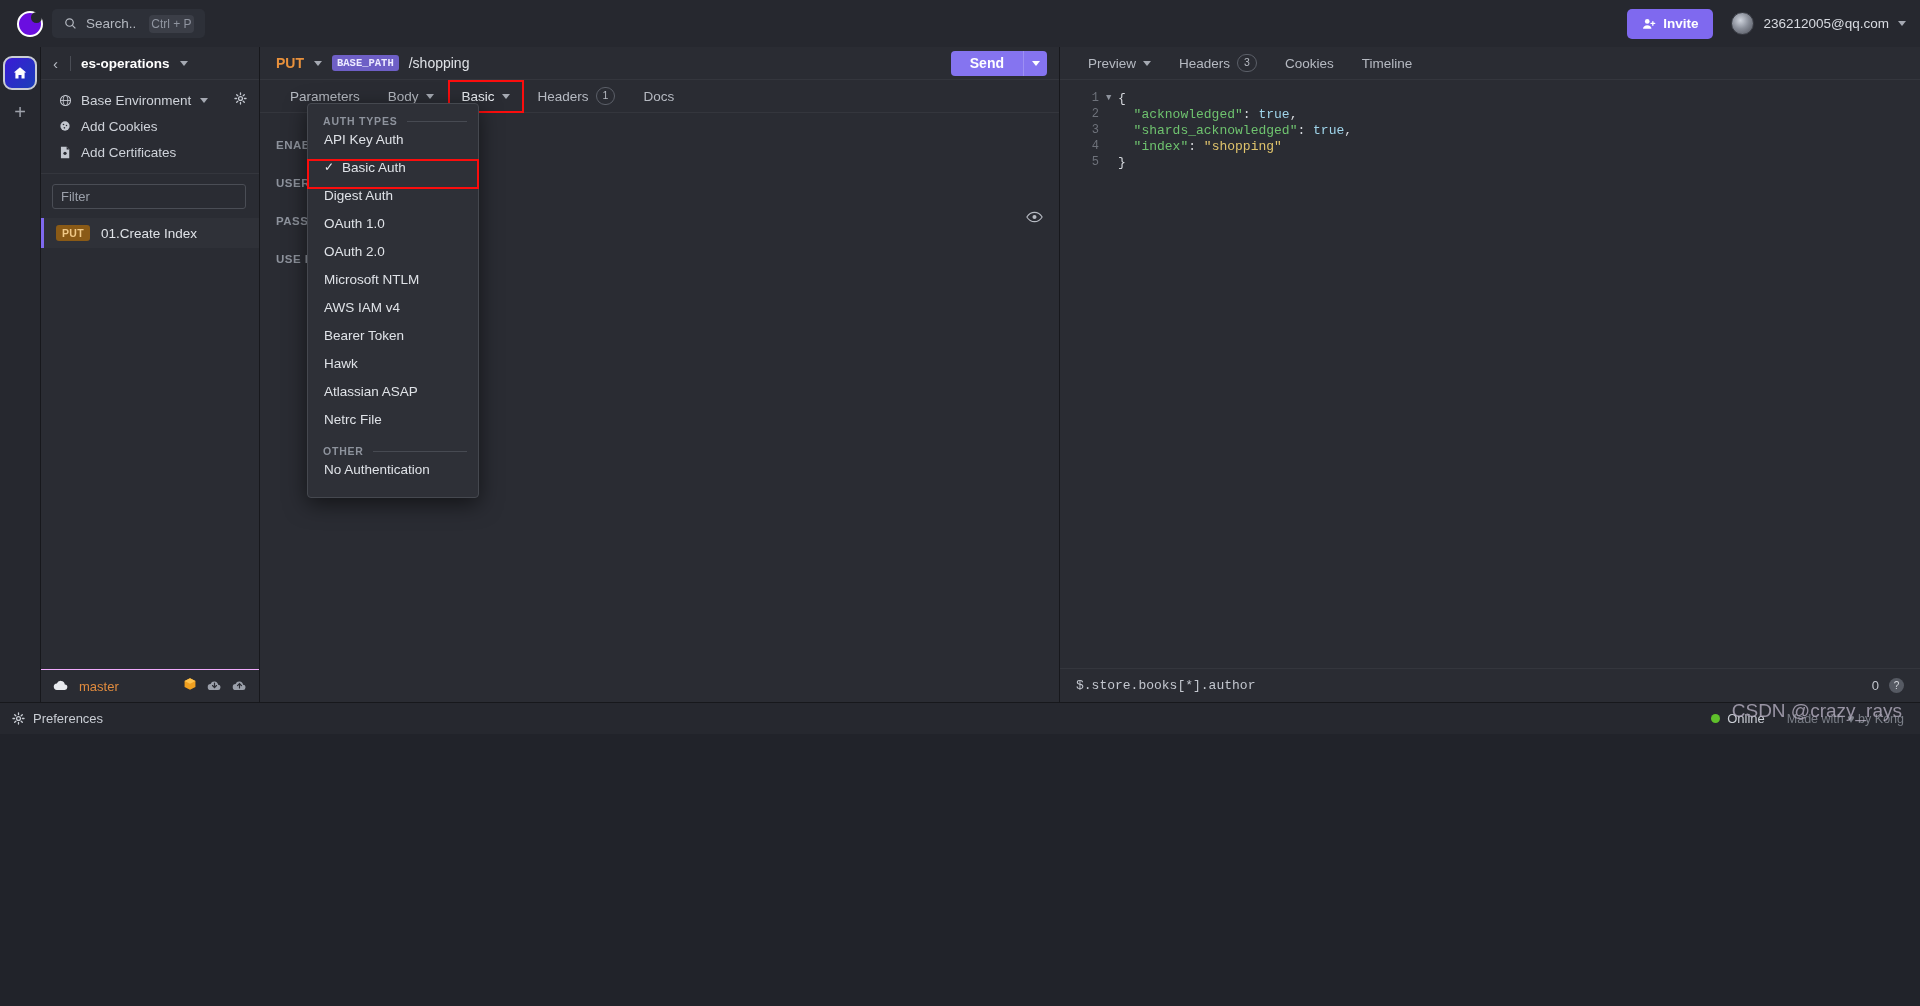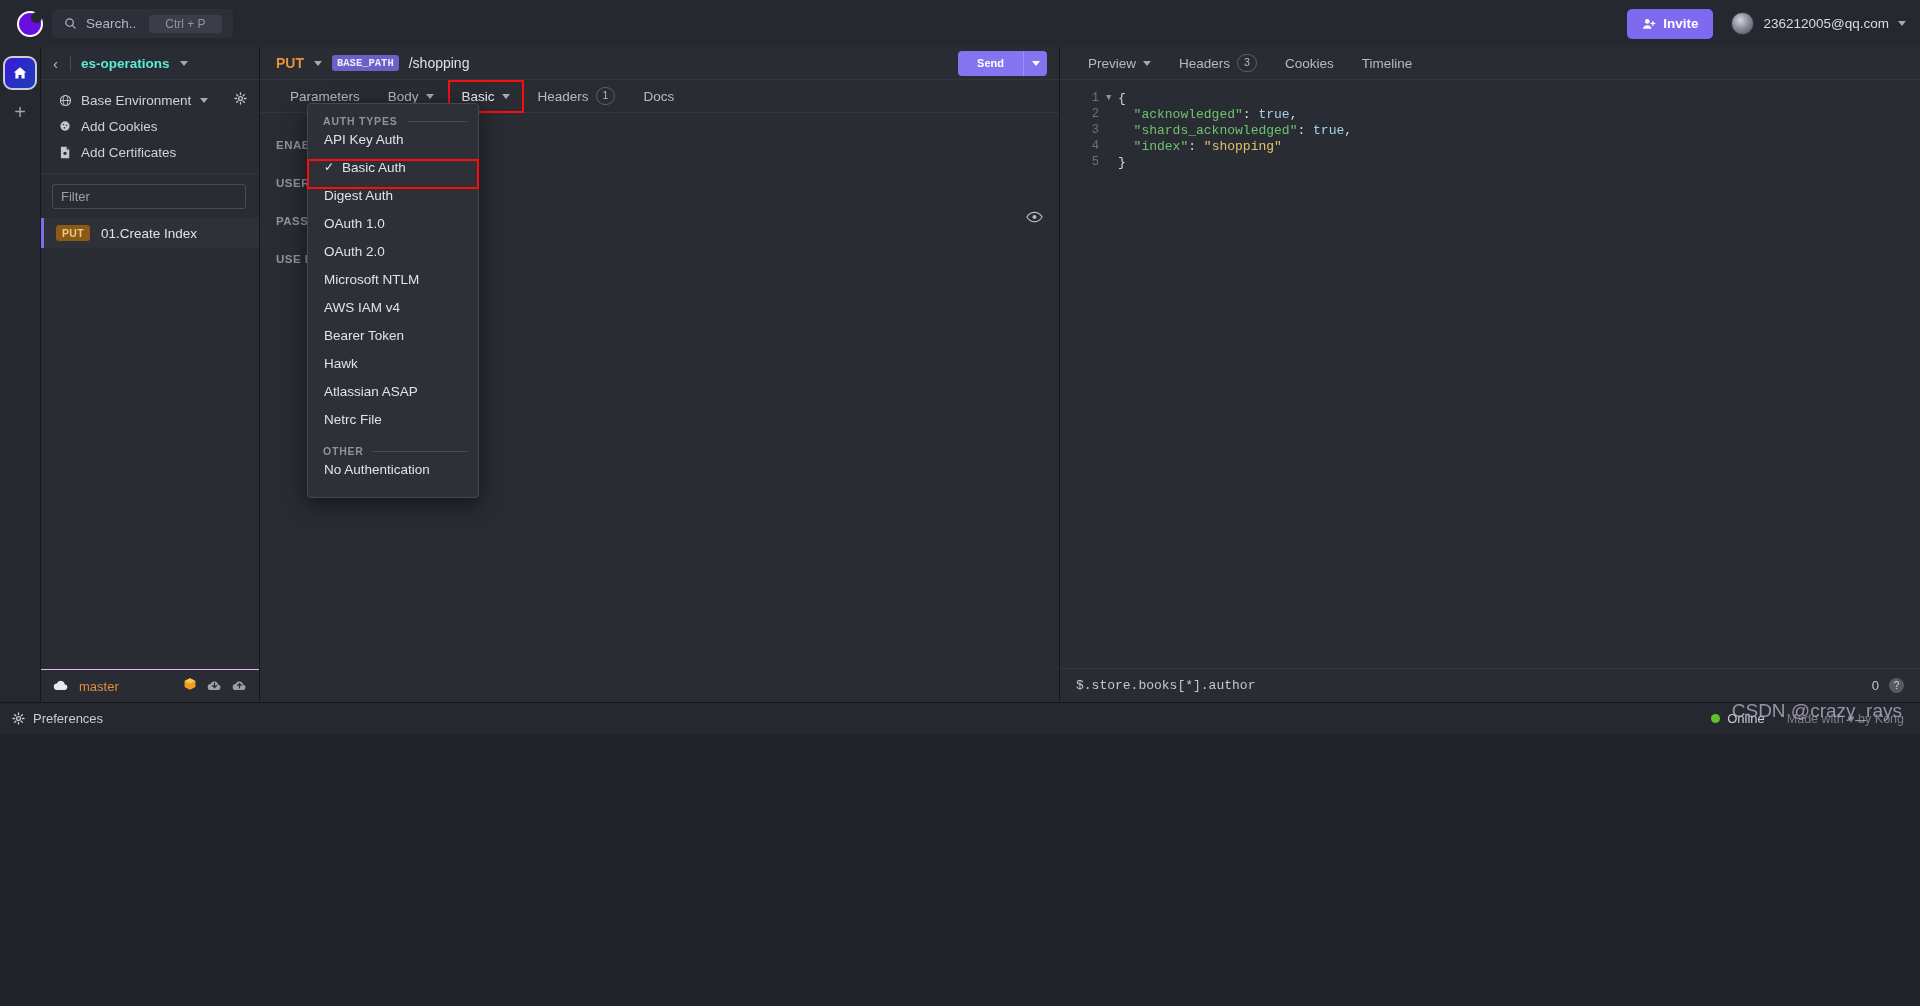--- a/index.html
+++ b/index.html
@@ -34,21 +34,21 @@
   }
   .search-box {
     display: flex; align-items: center; gap: 9px;
     background: #2d3038; border-radius: 5px;
     height: 29px; padding: 0 11px 0 12px;
     min-width: 134px; cursor: text;
   }
   .search-box .lbl { color:#b4b8c0; font-size: 13.5px; }
   .search-box .kbd {
     background: #3b3e47; color:#9095a0; font-size: 12px;
-    border-radius: 4px; padding: 2px 16px; margin-left: 4px;
+    border-radius: 4px; padding: 2px 2px; margin-left: 4px;
   }
   .spacer { flex: 1; }
   .invite-btn {
     background: #7f69ef; color:#fff; border:none;
     height: 30px; border-radius: 5px; padding: 0 15px;
     font-size: 13.5px; font-weight: 700; cursor: pointer;
     display:flex; align-items:center; gap:7px;
     font-family: "Liberation Sans", sans-serif;
   }
   .acct { display:flex; align-items:center; gap:9px; margin-left: 18px; cursor:pointer; }
@@ -88,21 +88,21 @@
     background: #2a2c33;
     display:flex; flex-direction: column;
     border-right: 1px solid #17181c;
   }
   .sb-head {
     height: 33px; display:flex; align-items:center; gap:10px;
     padding: 0 10px; border-bottom: 1px solid #34363d;
   }
   .sb-back { color:#b9bdc5; font-size: 15px; cursor:pointer; line-height:1; padding: 0 2px;}
   .sb-div { width:1px; height:15px; background:#4a4d55; }
-  .sb-title { font-size: 13.5px; font-weight: 700; color:#5eead4; }
+  .sb-title { font-size: 13.5px; font-weight: 700; color:#ffffff; }
   .sb-env { padding: 7px 0 8px 0; border-bottom: 1px solid #34363d; }
   .sb-item {
     height: 26px; display:flex; align-items:center; gap:9px;
     padding: 0 12px 0 17px; font-size: 13.5px; color:#cfd3da; cursor:pointer;
   }
   .sb-item .ic { width: 14px; display:inline-flex; justify-content:center; }
   .sb-gear { margin-left:auto; color:#b9bdc5; }
   .sb-filter-row {
     display:flex; align-items:center; gap:11px;
     padding: 10px 11px 9px 11px;
@@ -149,21 +149,21 @@
   .method { color:#e8913c; font-size: 14px; font-weight:600; cursor:pointer; }
   .env-chip {
     background: #6e5fc6; color:#eceaff; font-size: 10.5px; font-weight:700;
     border-radius: 3px; padding: 2px 5px; font-family: "Liberation Mono", monospace;
   }
   .url-path { font-size: 14px; color:#dfe2e7; }
   .url-grow { flex:1; }
   .send-group { display:flex; align-items:center; }
   .send-btn {
     background:#8574f0; color:#ffffff; border:none;
-    height: 25px; padding: 0 19px; font-size: 11px; font-weight:600;
+    height: 25px; padding: 0 19px; font-size: 14px; font-weight:600;
     border-radius: 4px 0 0 4px; cursor:pointer;
     font-family: "Liberation Sans", sans-serif;
   }
   .send-caret {
     background:#8574f0; height: 25px; width: 24px;
     border-radius: 0 4px 4px 0; border-left: 1px solid #9d8ff3;
     display:flex; align-items:center; justify-content:center; cursor:pointer;
   }
   .tabs-row {
     height: 33px; display:flex; align-items:center;

